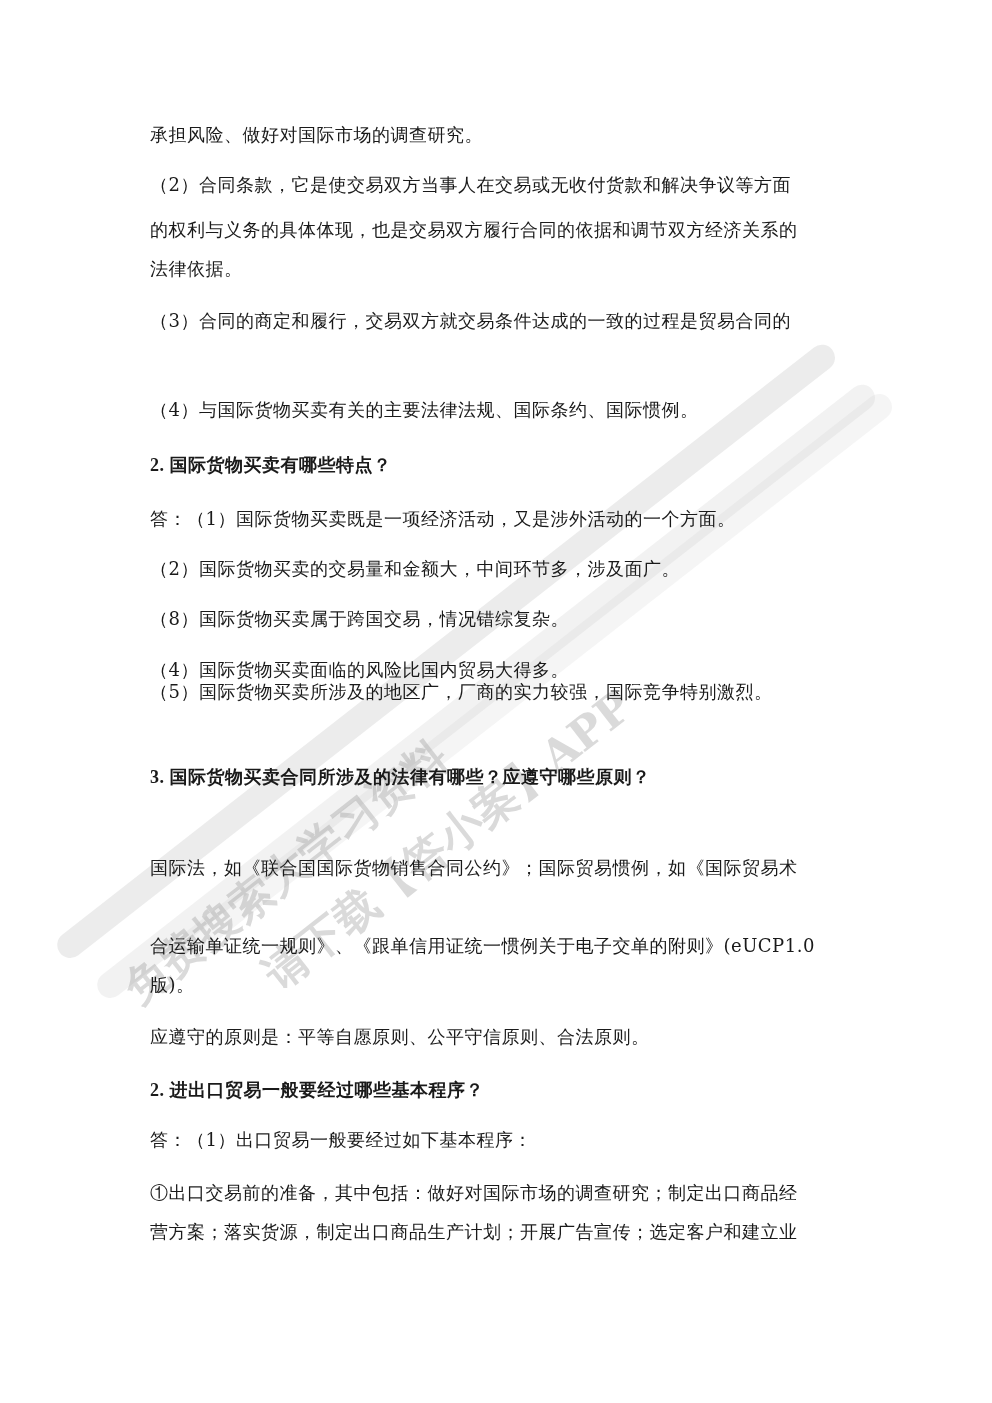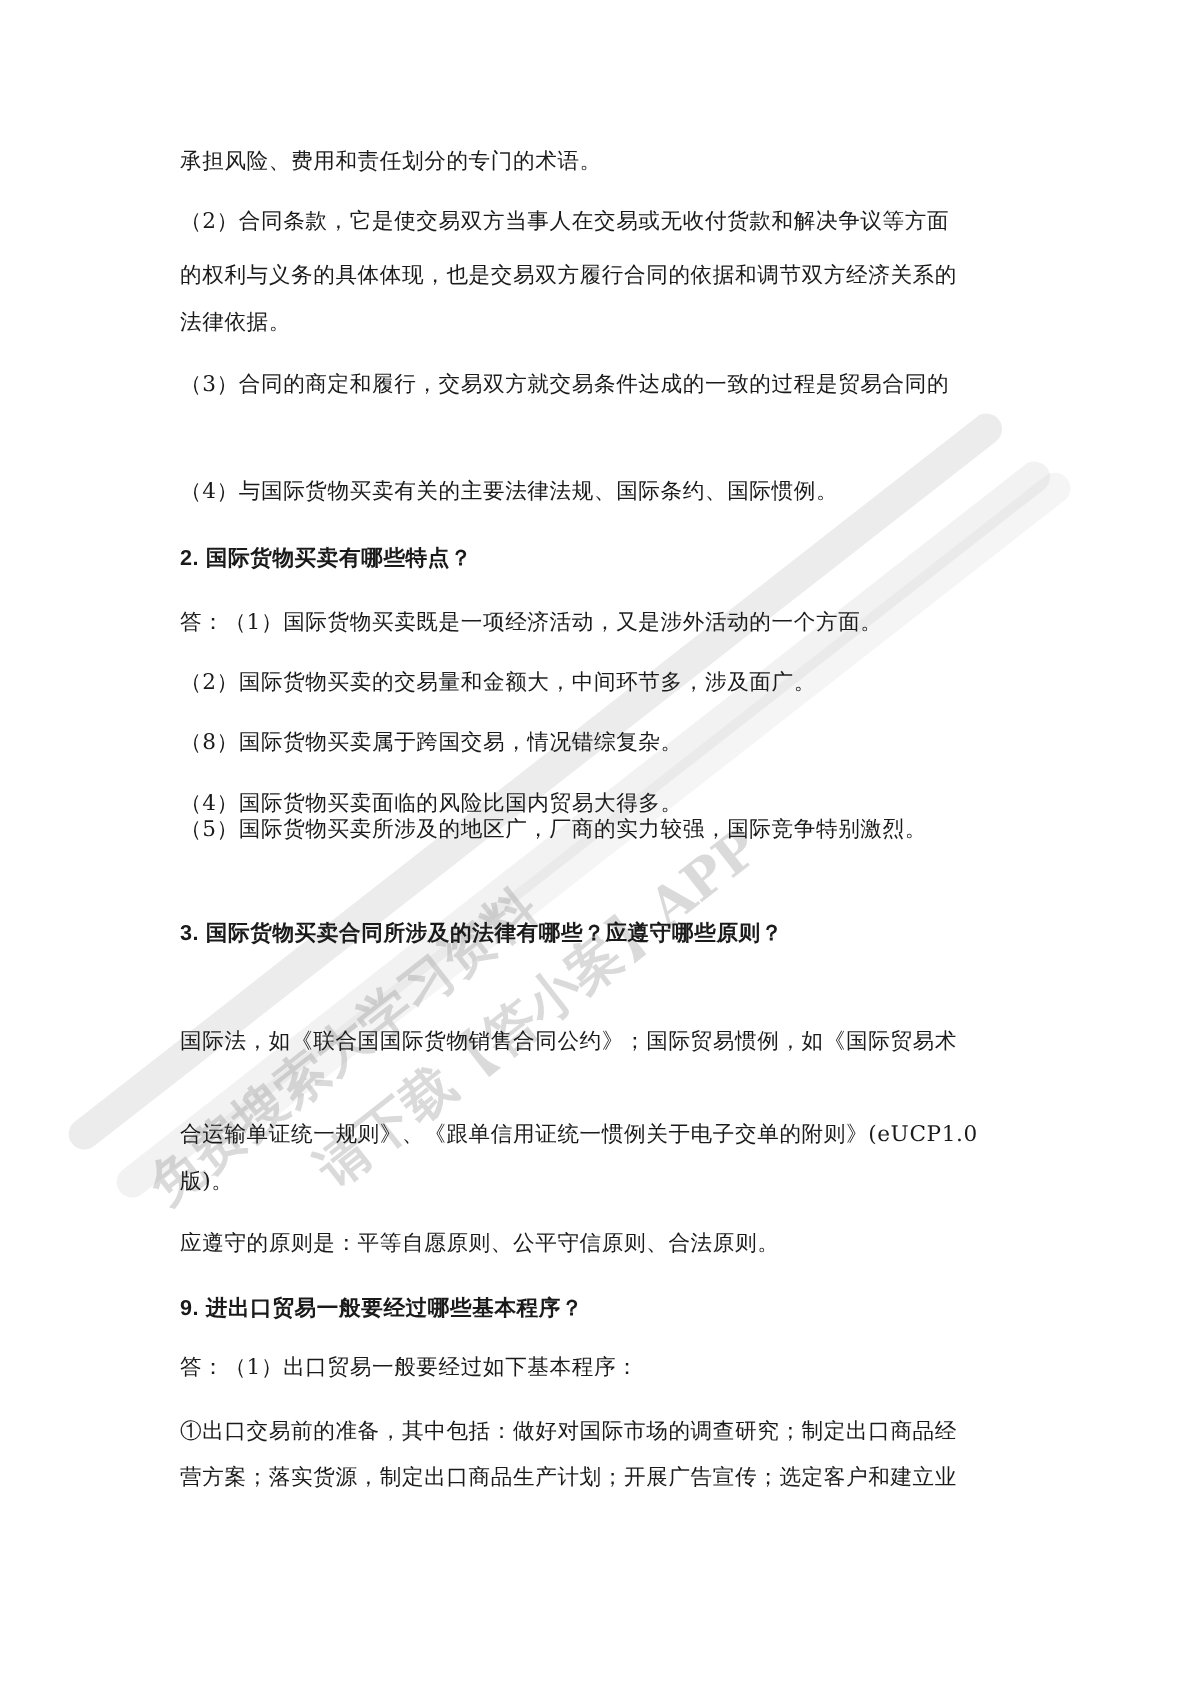--- a/index.html
+++ b/index.html
@@ -1,55 +1,55 @@
 <!DOCTYPE html>
 <html><head>
   <meta charset="utf-8">
   <style>
     html, body { margin: 0; padding: 0; background: #ffffff; }
     body { width: 992px; height: 1403px; position: relative; overflow: hidden;
            font-family: "DejaVu Serif", "Liberation Serif", serif; color: #1a1a1a; }
     .page { position: absolute; left: 0; top: 0; width: 992px; height: 1403px; }
     .line { position: absolute; left: 150px; font-size: 18px; line-height: 24px;
             white-space: nowrap; letter-spacing: 0.5px; }
-    .heading { font-family: Liberation Sans, sans-serif; font-weight: bold; font-size: 18px; }
+    .heading { font-family: Liberation Serif, serif; font-weight: bold; font-size: 18px; }
     .watermark { position: absolute; left: 60px; top: 420px; width: 900px; height: 560px; pointer-events: none; }
     .wm-stripe { position: absolute; height: 26px; background: rgba(200,200,200,0.35); border-radius: 14px;
                  transform-origin: left center; }
     .wm-text { position: absolute; font-family: "DejaVu Serif", serif; font-weight: bold; color: rgba(150,150,150,0.35);
                font-size: 44px; white-space: nowrap; transform-origin: left center; }
   </style>
 </head>
 <body>
 
 <div class="page">
 
   <div class="watermark">
     <div class="wm-stripe" style="left:0; top:520px; width:980px; transform: rotate(-38deg);"></div>
     <div class="wm-stripe" style="left:40px; top:560px; width:980px; transform: rotate(-38deg); opacity:0.7;"></div>
     <div class="wm-stripe" style="left:120px; top:520px; width:900px; transform: rotate(-38deg); opacity:0.5;"></div>
     <div class="wm-text" style="left:70px; top:545px; transform: rotate(-38deg);">免费搜索大学习资料</div>
     <div class="wm-text" style="left:210px; top:530px; transform: rotate(-38deg);">请下载【答小案】APP</div>
   </div>
 
-  <div class="line" style="top:123px">承担风险、费用和责任划分的专门的术语。</div>
+  <div class="line" style="top:123px">承担风险、做好对国际市场的调查研究。</div>
   <div class="line" style="top:173px">（2）合同条款，它是使交易双方当事人在交易或无收付货款和解决争议等方面</div>
   <div class="line" style="top:218px">的权利与义务的具体体现，也是交易双方履行合同的依据和调节双方经济关系的</div>
   <div class="line" style="top:257px">法律依据。</div>
   <div class="line" style="top:309px">（3）合同的商定和履行，交易双方就交易条件达成的一致的过程是贸易合同的</div>
   <div class="line" style="top:398px">（4）与国际货物买卖有关的主要法律法规、国际条约、国际惯例。</div>
   <div class="line heading" style="top:453px">2. 国际货物买卖有哪些特点？</div>
   <div class="line" style="top:507px">答：（1）国际货物买卖既是一项经济活动，又是涉外活动的一个方面。</div>
   <div class="line" style="top:557px">（2）国际货物买卖的交易量和金额大，中间环节多，涉及面广。</div>
   <div class="line" style="top:607px">（8）国际货物买卖属于跨国交易，情况错综复杂。</div>
   <div class="line" style="top:658px">（4）国际货物买卖面临的风险比国内贸易大得多。</div>
   <div class="line" style="top:680px">（5）国际货物买卖所涉及的地区广，厂商的实力较强，国际竞争特别激烈。</div>
   <div class="line heading" style="top:765px">3. 国际货物买卖合同所涉及的法律有哪些？应遵守哪些原则？</div>
   <div class="line" style="top:856px">国际法，如《联合国国际货物销售合同公约》；国际贸易惯例，如《国际贸易术</div>
   <div class="line" style="top:934px">合运输单证统一规则》、《跟单信用证统一惯例关于电子交单的附则》(eUCP1.0</div>
   <div class="line" style="top:973px">版)。</div>
   <div class="line" style="top:1025px">应遵守的原则是：平等自愿原则、公平守信原则、合法原则。</div>
-  <div class="line heading" style="top:1078px">9. 进出口贸易一般要经过哪些基本程序？</div>
+  <div class="line heading" style="top:1078px">2. 进出口贸易一般要经过哪些基本程序？</div>
   <div class="line" style="top:1128px">答：（1）出口贸易一般要经过如下基本程序：</div>
   <div class="line" style="top:1220px">营方案；落实货源，制定出口商品生产计划；开展广告宣传；选定客户和建立业</div>
   <div class="line" style="top:1181px">①出口交易前的准备，其中包括：做好对国际市场的调查研究；制定出口商品经</div>
 
 </div>
 
 </body></html>

